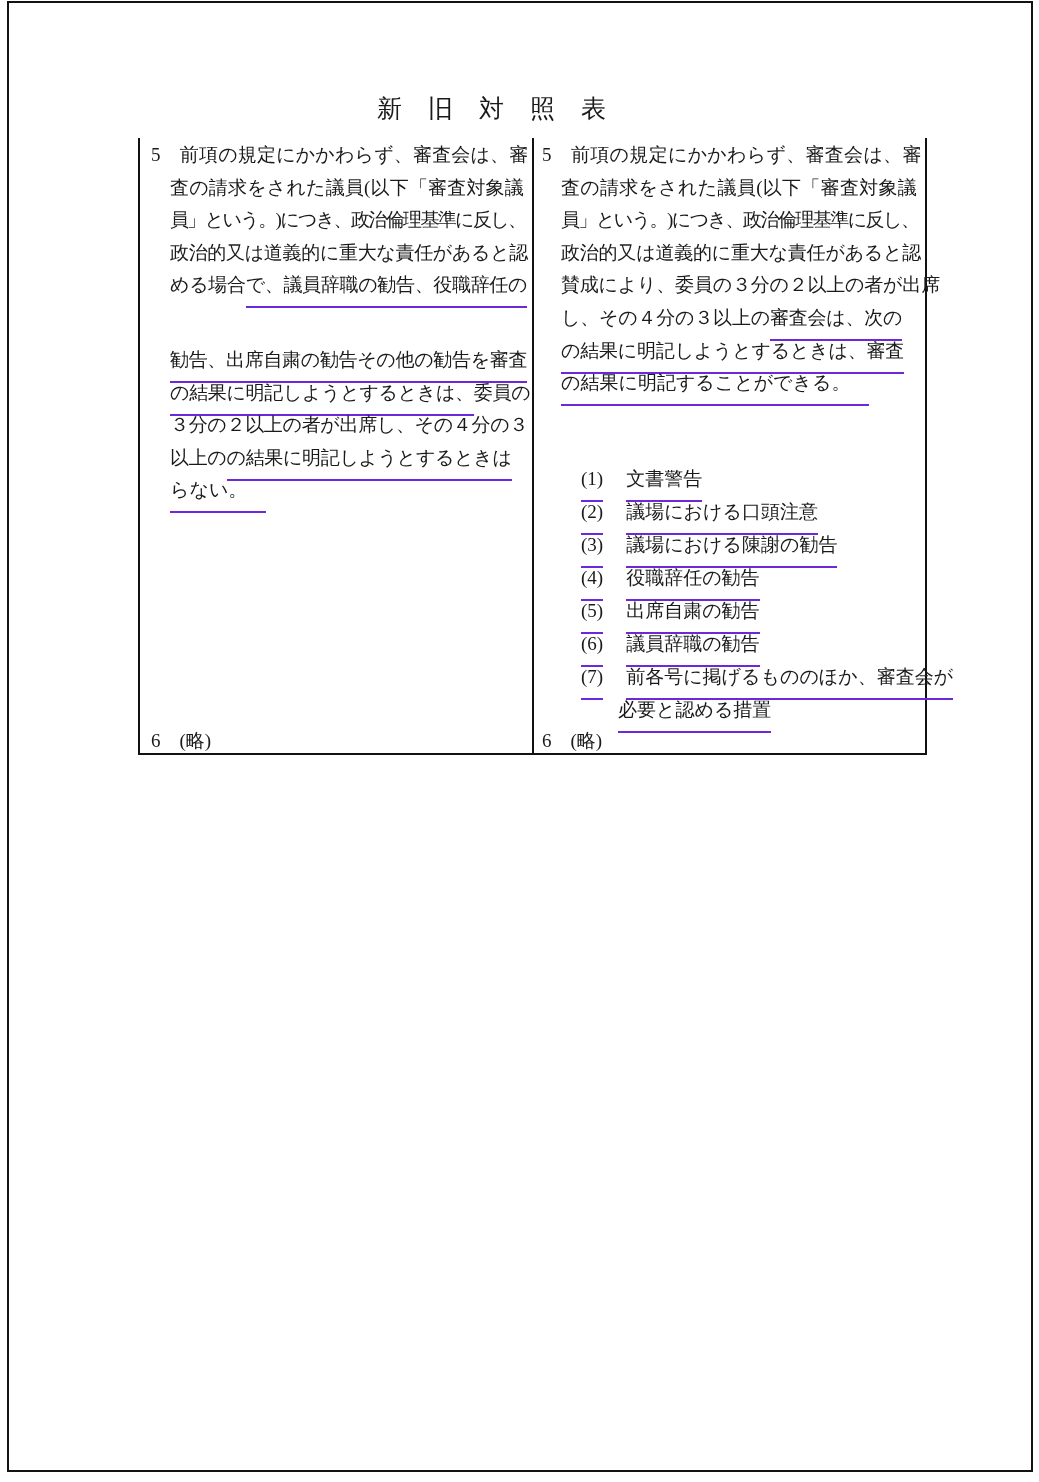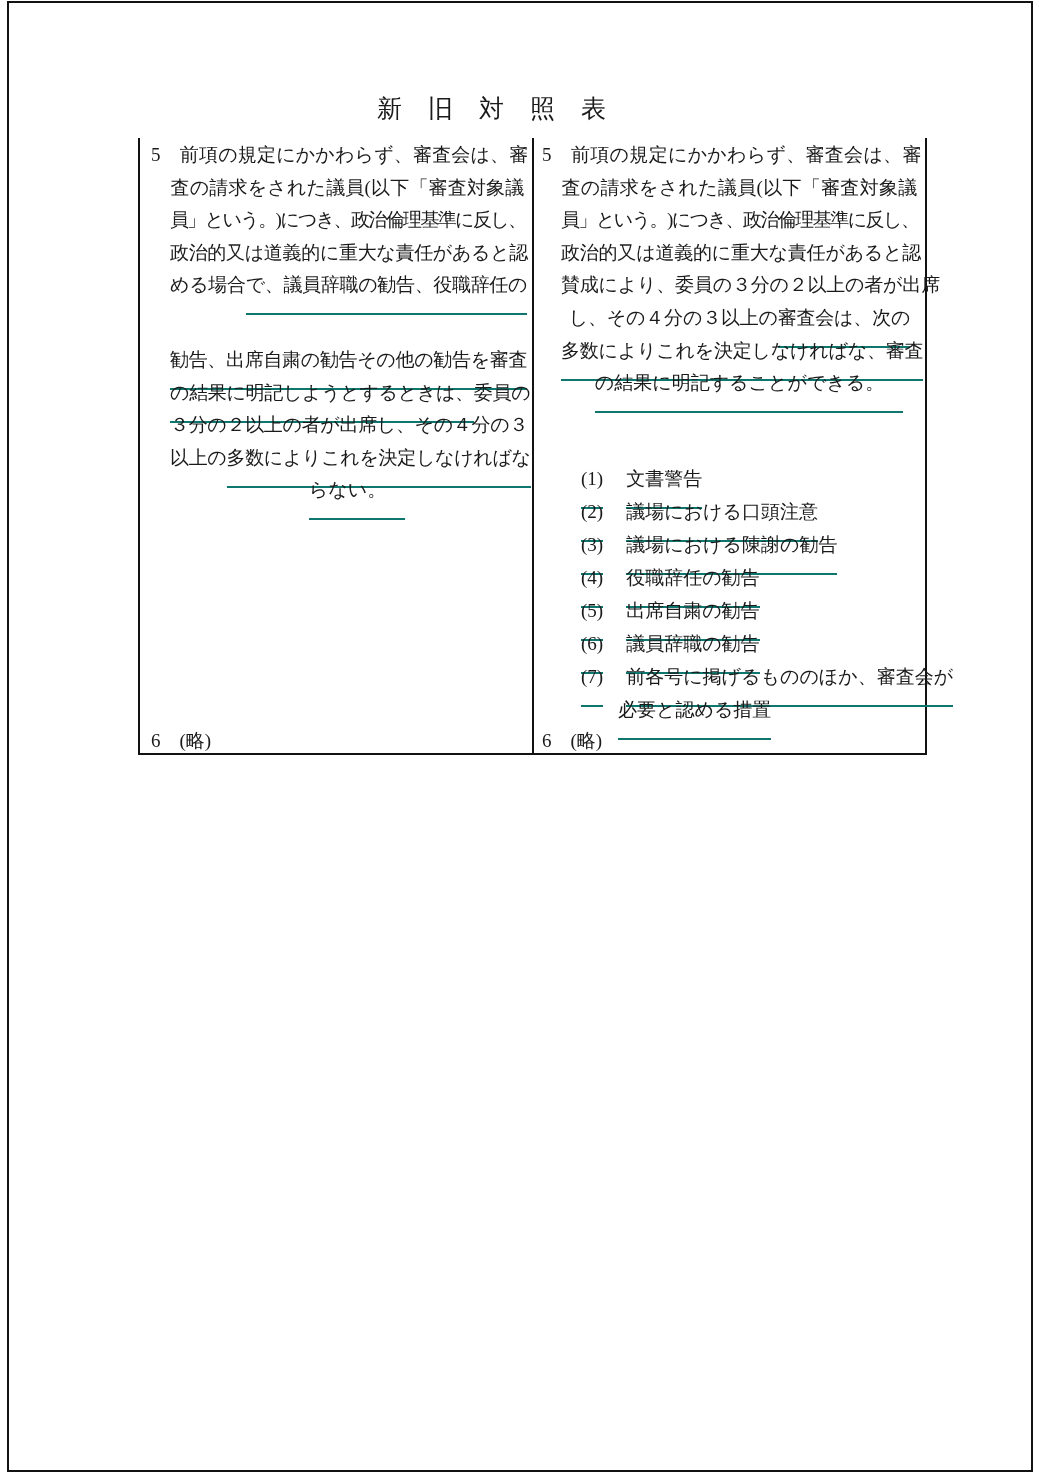--- a/index.html
+++ b/index.html
@@ -14,26 +14,26 @@
   }
   .doc-title{
     position:absolute;left:377px;top:92px;font-size:25px;line-height:34px;
     white-space:nowrap;letter-spacing:0.5px;
   }
   .vline{position:absolute;top:138px;width:2px;height:617px;background:#121212;}
   #vlLeft{left:138px;}
   #vlMid{left:532px;}
   #vlRight{left:925px;}
   .hline{position:absolute;left:138px;top:753px;width:789px;height:2px;background:#121212;}
-  .cell{position:absolute;top:139px;font-size:19px;text-align:center;}
+  .cell{position:absolute;top:139px;font-size:19px;}
   #leftCell{left:151px;width:374px;}
   #rightCell{left:542px;width:376px;}
   .line{height:32.6px;line-height:32.6px;white-space:nowrap;}
   .ind{padding-left:19px;}
-  .u{border-bottom:2px solid #0f766e;padding-bottom:18px;}
+  .u{border-bottom:2px solid #6d28d9;padding-bottom:11px;}
   #rightList{position:absolute;left:581px;top:462px;width:372px;font-size:19px;}
   .list-line{height:33px;line-height:33px;white-space:nowrap;}
   .num{margin-right:23px;}
   .cont{padding-left:37px;}
   .footer{position:absolute;top:724px;height:33px;line-height:33px;font-size:19px;white-space:nowrap;}
   #leftFooter{left:151px;}
   #rightFooter{left:542px;}
 </style>
 </head>
 <body>
@@ -49,31 +49,31 @@
 
 <div class="cell" id="leftCell">
     <div class="line" style="letter-spacing: 0.17px;"><span>5　前項の規定にかかわらず、審査会は、審</span></div>
     <div class="line ind" style="letter-spacing: 0.18px;"><span>査の請求をされた議員(以下「審査対象議</span></div>
     <div class="line ind" style="letter-spacing: -1.64px;"><span>員」という。)につき、政治倫理基準に反し、</span></div>
     <div class="line ind" style="letter-spacing: -0.32px;"><span>政治的又は道義的に重大な責任があると認</span></div>
     <div class="line ind" style="letter-spacing: -0.32px;"><span>める場合</span><span class="u">で、議員辞職の勧告、役職辞任の</span></div>
     <div class="line ind" style="letter-spacing: -0.32px; margin-top: 42px;"><span class="u">勧告、出席自粛の勧告その他の勧告を審査</span></div>
     <div class="line ind" style="letter-spacing: -0.32px;"><span class="u">の結果に明記しようとするときは、</span><span>委員の</span></div>
     <div class="line ind" style="letter-spacing: -0.32px;"><span>３分の２以上の者が出席し、その４分の３</span></div>
-    <div class="line ind" style="letter-spacing: -0.32px;"><span>以上の</span><span class="u">多数によりこれを決定しなければな</span></div>
+    <div class="line ind" style="letter-spacing: -0.32px;"><span>以上の</span><span class="u">の結果に明記しようとするときは</span></div>
     <div class="line ind"><span class="u">らない。　</span></div>
   </div>
 <div class="cell" id="rightCell">
     <div class="line" style="letter-spacing: 0.28px;"><span>5　前項の規定にかかわらず、審査会は、審</span></div>
     <div class="line ind" style="letter-spacing: 0.29px;"><span>査の請求をされた議員(以下「審査対象議</span></div>
     <div class="line ind" style="letter-spacing: -1.55px;"><span>員」という。)につき、政治倫理基準に反し、</span></div>
     <div class="line ind" style="letter-spacing: -0.21px;"><span>政治的又は道義的に重大な責任があると認</span></div>
     <div class="line ind" style="letter-spacing: -0.21px;"><span>賛成により、委員の３分の２以上の者が出席</span></div>
     <div class="line ind" style="letter-spacing: -0.21px;"><span>し、その４分の３以上の</span><span class="u">審査会は、次の</span></div>
-    <div class="line ind" style="letter-spacing: -0.21px;"><span class="u">多数によりこれを決定しなければな、審査</span></div>
+    <div class="line ind" style="letter-spacing: -0.21px;"><span class="u">の結果に明記しようとするときは、審査</span></div>
     <div class="line ind"><span class="u">の結果に明記することができる。　</span></div>
   </div>
 <div id="rightList">
     <div class="list-line"><span class="num u">(1)</span><span class="u">文書警告</span></div>
     <div class="list-line"><span class="num u">(2)</span><span class="u">議場における口頭注意</span></div>
     <div class="list-line"><span class="num u">(3)</span><span class="u">議場における陳謝の勧告</span></div>
     <div class="list-line"><span class="num u">(4)</span><span class="u">役職辞任の勧告</span></div>
     <div class="list-line"><span class="num u">(5)</span><span class="u">出席自粛の勧告</span></div>
     <div class="list-line"><span class="num u">(6)</span><span class="u">議員辞職の勧告</span></div>
     <div class="list-line"><span class="num u">(7)</span><span class="u">前各号に掲げるもののほか、審査会が</span></div>

